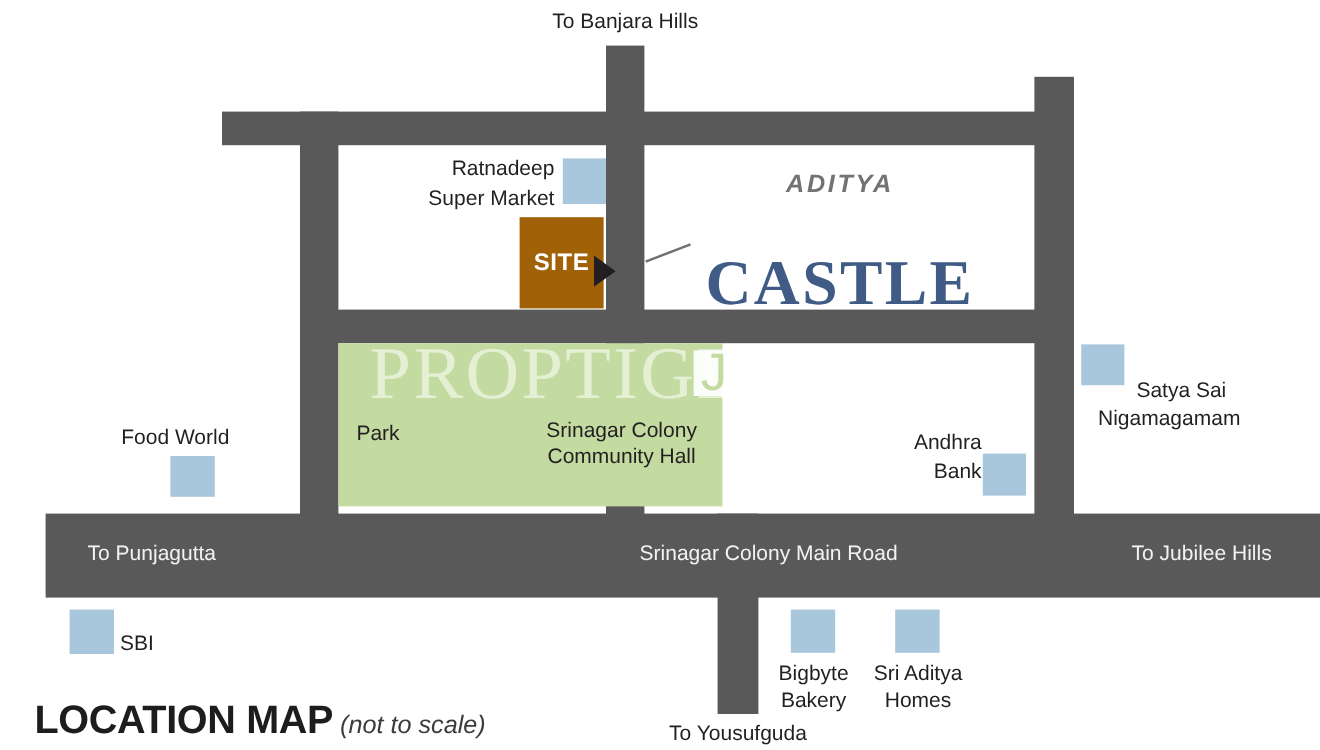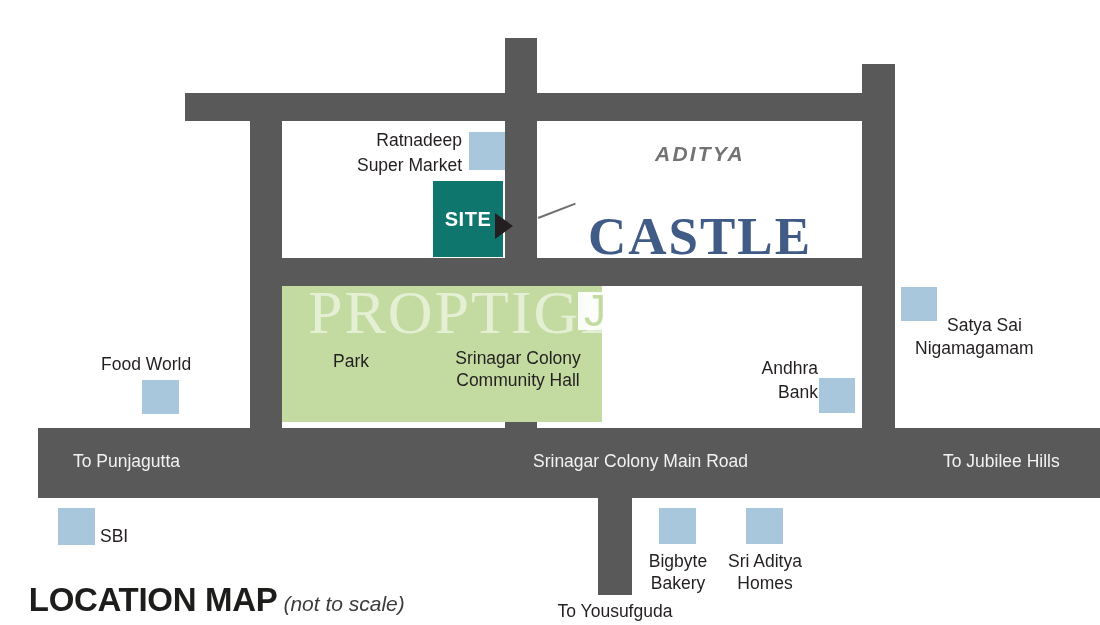--- a/index.html
+++ b/index.html
@@ -28,21 +28,21 @@
   }
 
   
   .poi-square {
     position: absolute;
     background: #a8c6dc;
   }
 
   .site-box {
     position: absolute;
-    background: #0f766e;
+    background: #a16207;
     display: flex;
     align-items: center;
     justify-content: center;
   }
   .site-box .site-label {
     color: #ffffff;
     font-weight: bold;
     font-size: 20px;
     letter-spacing: 0.5px;
     font-family: "Liberation Sans", sans-serif;
@@ -180,34 +180,35 @@
   </div>
   <div class="site-arrow" style="left:495px; top:213px;"></div>
 
   <div class="leader-line" style="left:538px; top:217px; width:40px; transform:rotate(-21deg);"></div>
 
   <div class="logo-wrap" style="left:560px; top:140px; width:280px;">
     <div class="logo-aditya">ADITYA</div>
     <div class="logo-castle">CASTLE</div>
   </div>
 
+  <div class="label center" style="left:371px; top:7px; width:300px;">To Banjara Hills</div>
 
   <div class="label road-text" style="left:73px; top:451px;">To Punjagutta</div>
 
   <div class="label road-text" style="left:943px; top:451px;">To Jubilee Hills</div>
 
   <div class="label center" style="left:465px; top:601px; width:300px;">To Yousufguda</div>
 
   <div class="label road-text" style="left:533px; top:451px;">Srinagar Colony Main Road</div>
 
   <div class="label right" style="left:222px; top:155px; width:240px;">Super Market</div>
   <div class="label right" style="left:222px; top:130px; width:240px;">Ratnadeep</div>
   <div class="poi-square" style="left:469px; top:132px; width:36px; height:38px;"></div>
 
-  <div class="label" style="left:333px; top:351px;">Park</div>
+  <div class="label" style="left:297px; top:351px;">Park</div>
 
   <div class="label center" style="left:403px; top:348px; width:230px;">Srinagar Colony</div>
   <div class="label center" style="left:403px; top:370px; width:230px;">Community Hall</div>
 
   <div class="label" style="left:101px; top:354px;">Food World</div>
   <div class="poi-square" style="left:142px; top:380px; width:37px; height:34px;"></div>
 
   <div class="label right" style="left:658px; top:358px; width:160px;">Andhra</div>
   <div class="label right" style="left:658px; top:382px; width:160px;">Bank</div>
   <div class="poi-square" style="left:819px; top:378px; width:36px; height:35px;"></div>

